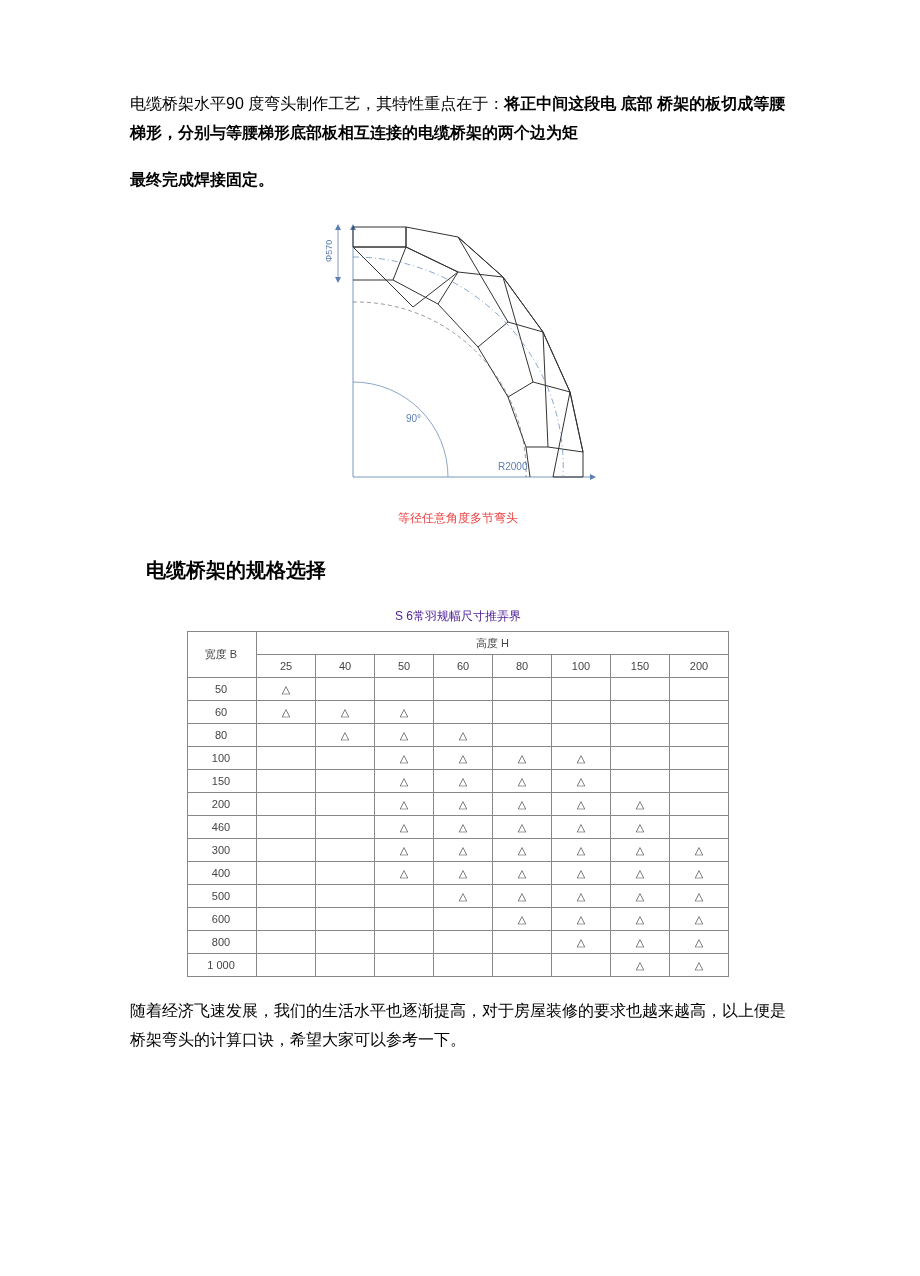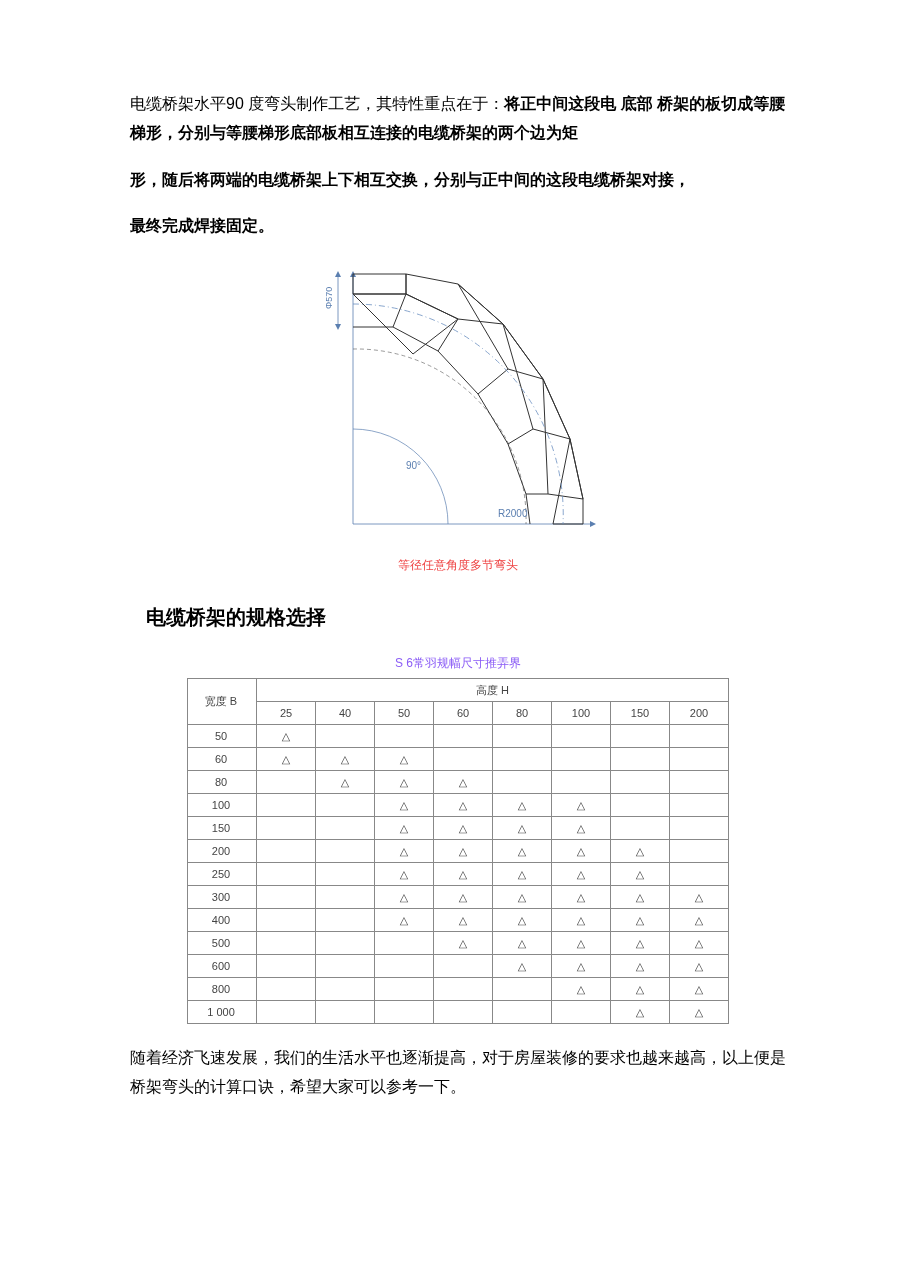--- a/index.html
+++ b/index.html
@@ -31,21 +31,21 @@
     margin: 16px 0 8px 0;
   }
   .diagram-caption {
     font-size: 12px;
     color: #ef4444;
     margin-top: 4px;
   }
   .table-caption {
     text-align: center;
     font-size: 12px;
-    color: #8b5cf6;
+    color: #4c1d95;
     margin: 10px 0 6px 0;
   }
   table.spec {
     border-collapse: collapse;
     margin: 0 auto 20px auto;
     font-size: 11px;
     color: #444;
   }
   table.spec th, table.spec td {
     border: 1px solid #888;
@@ -60,21 +60,20 @@
 </style>
 </head>
 <body>
 
 <div class="page">
 
   <p class="p">
     <span>电缆桥架水平90 度弯头制作工艺，其特性重点在于：</span><span class="bold">将正中间这段电 底部 桥架的板切成等腰梯形，分别与等腰梯形底部板相互连接的电缆桥架的两个边为矩</span>
   </p>
 
-  <p class="p bold">形，随后将两端的电缆桥架上下相互交换，分别与正中间的这段电缆桥架对接，</p>
 
   <p class="p bold">最终完成焊接固定。</p>
 
   <div class="diagram-wrap">
     <svg width="300" height="290" viewBox="0 0 300 290">
 
       <path d="M 45 15 L 45 265 L 285 265" fill="none" stroke="#5b7fb0" stroke-width="0.8"></path>
 
       <path d="M 42 18 L 45 12 L 48 18 Z" fill="#5b7fb0"></path>
       <path d="M 282 262 L 288 265 L 282 268 Z" fill="#5b7fb0"></path>
@@ -197,21 +196,21 @@
           <td class="mark"></td>
           <td class="mark"></td>
           <td class="mark">△</td>
           <td class="mark">△</td>
           <td class="mark">△</td>
           <td class="mark">△</td>
           <td class="mark">△</td>
           <td class="mark"></td>
         </tr>
         <tr>
-          <td class="wcol">250</td>
+          <td class="wcol">460</td>
           <td class="mark"></td>
           <td class="mark"></td>
           <td class="mark">△</td>
           <td class="mark">△</td>
           <td class="mark">△</td>
           <td class="mark">△</td>
           <td class="mark">△</td>
           <td class="mark"></td>
         </tr>
         <tr>

